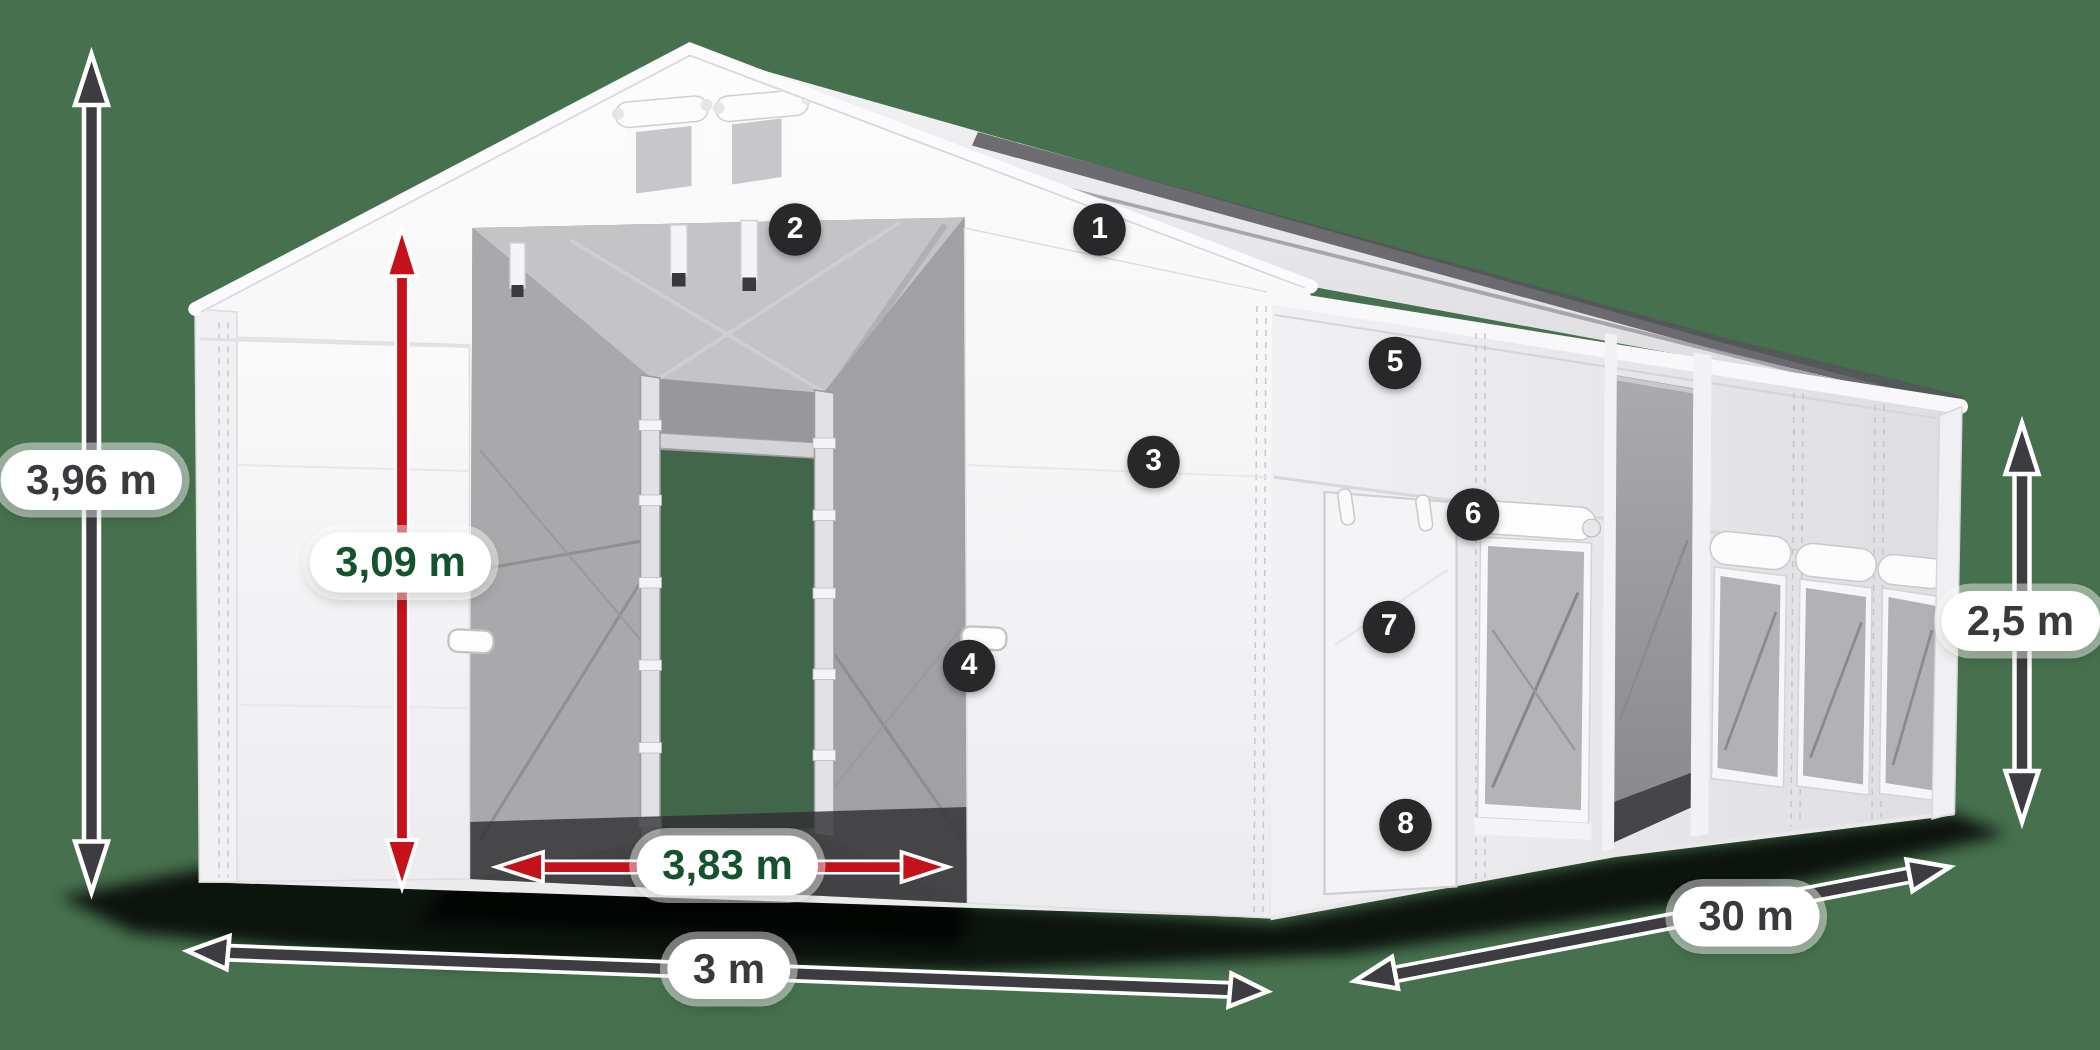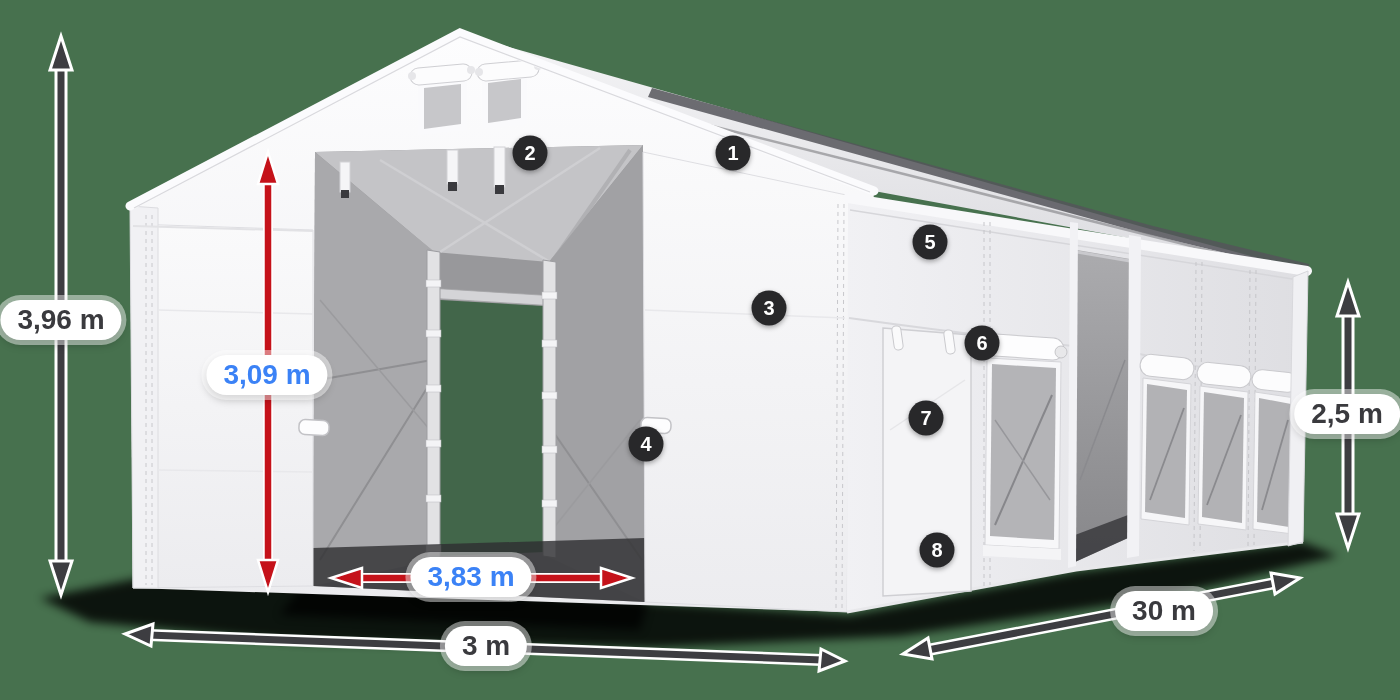--- a/index.html
+++ b/index.html
@@ -9,21 +9,21 @@
     font-family:"Liberation Sans", sans-serif;
   }
   .stage svg{position:absolute;left:0;top:0;}
   .dim-label{
     position:absolute;transform:translate(-50%,-50%);
     background:#ffffff;border-radius:22px;
     padding:6px 17px;font-size:28px;font-weight:bold;line-height:1;
     color:#3a3a3e;white-space:nowrap;
     box-shadow:0 0 0 5px rgba(255,255,255,0.45), 0 4px 10px rgba(0,0,0,0.28);
   }
-  .dim-label.red{color:#3b82f6;}
+  .dim-label.red{color:#14532d;}
   .badge{
     position:absolute;transform:translate(-50%,-50%);
     width:35px;height:35px;border-radius:50%;
     background:#28282a;color:#ffffff;
     display:flex;align-items:center;justify-content:center;
     font-size:20px;font-weight:bold;
     box-shadow:0 2px 5px rgba(0,0,0,0.35);
   }
 </style>
 </head>
@@ -270,21 +270,21 @@
       <line x1="1348" y1="310" x2="1348" y2="520" stroke="#ffffff" stroke-width="13"></line>
       <line x1="1348" y1="310" x2="1348" y2="520" stroke="#3d3d41" stroke-width="7"></line>
       <polygon points="1348,282 1337,316 1359,316" fill="#3d3d41" stroke="#ffffff" stroke-width="3"></polygon>
       <polygon points="1348,548 1337,514 1359,514" fill="#3d3d41" stroke="#ffffff" stroke-width="3"></polygon>
     </g>
   </g>
 </svg>
 
 <div class="dim-label" style="left:61px;top:320px;">3,96 m</div>
 <div class="dim-label red" style="left:267px;top:375px;">3,09 m</div>
-<div class="dim-label red" style="left:471px;top:577px;">3,83 m</div>
+<div class="dim-label red" style="left:485px;top:577px;">3,83 m</div>
 <div class="dim-label" style="left:486px;top:646px;">3 m</div>
 <div class="dim-label" style="left:1164px;top:611px;">30 m</div>
 <div class="dim-label" style="left:1347px;top:414px;">2,5 m</div>
 
 <div class="badge" style="left:733px;top:153px;">1</div>
 <div class="badge" style="left:530px;top:153px;">2</div>
 <div class="badge" style="left:769px;top:308px;">3</div>
 <div class="badge" style="left:646px;top:444px;">4</div>
 <div class="badge" style="left:930px;top:242px;">5</div>
 <div class="badge" style="left:982px;top:343px;">6</div>

